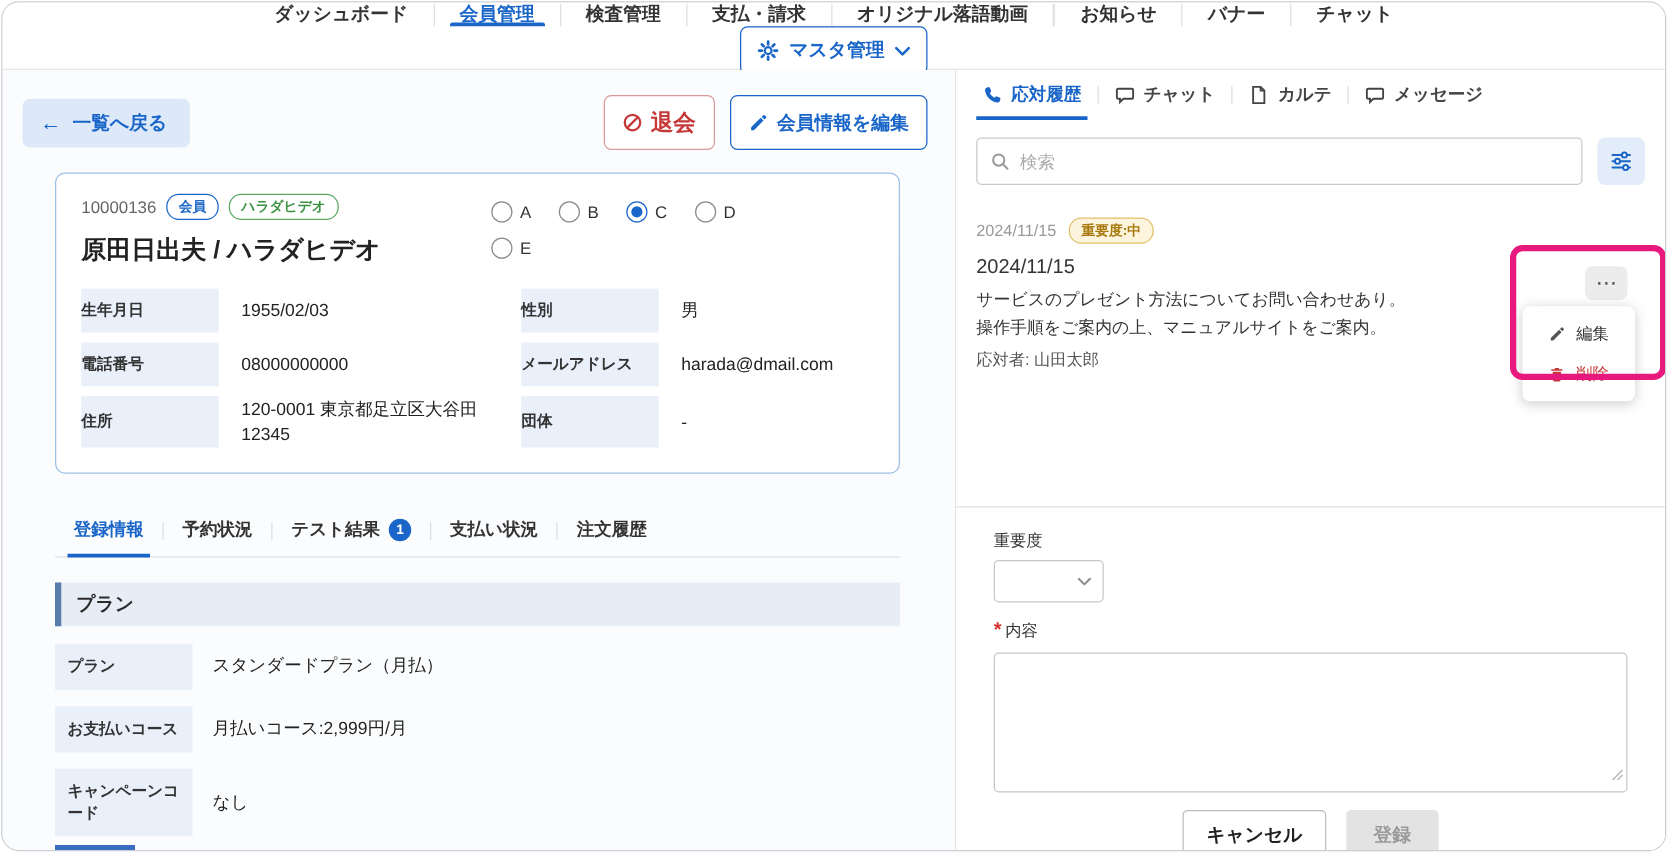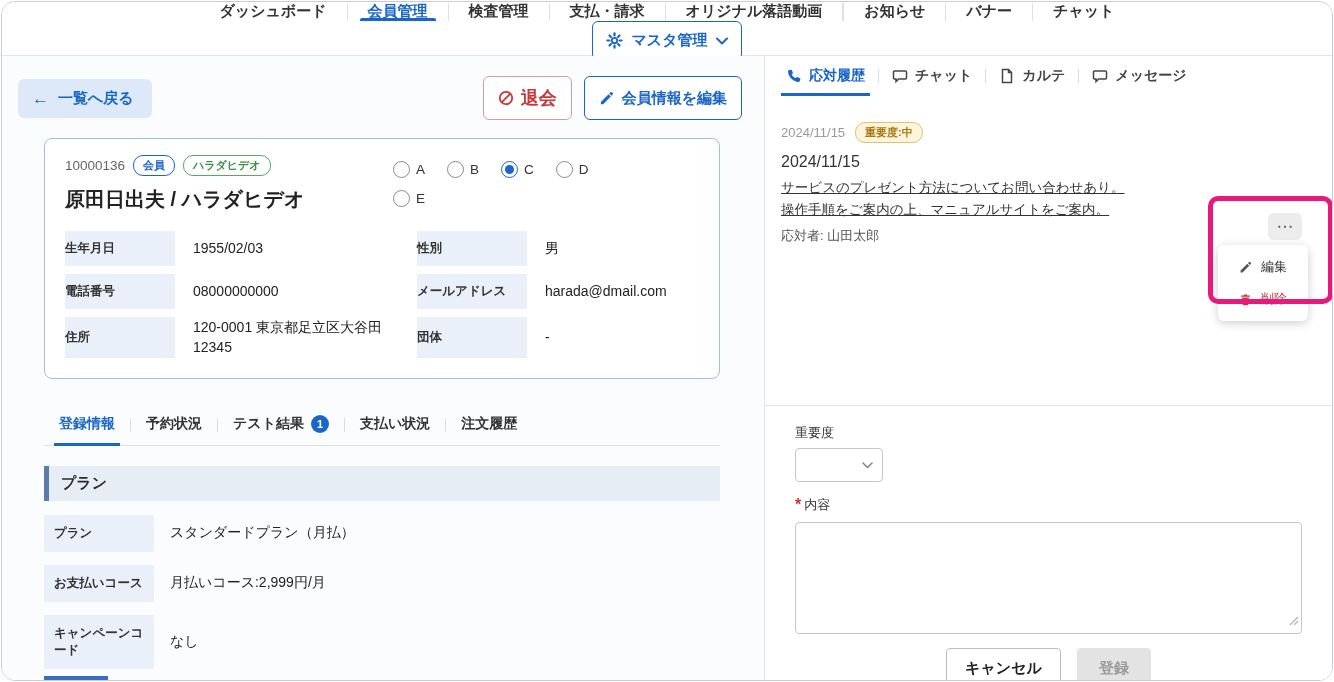--- a/index.html
+++ b/index.html
@@ -142,21 +142,21 @@
   }
 
   .entry { padding:26px 16px 0; }
   .entry-date-row { display:flex; align-items:center; gap:10px; }
   .entry-date { color:#999; font-size:13px; }
   .imp-badge {
     border:1px solid #e3c06a; background:#fcf4dd; color:#a8790e;
     font-size:11px; font-weight:700; padding:2px 9px; border-radius:10px;
   }
   .entry-title { margin-top:10px; font-size:16px; color:#333; }
-  .entry-body { margin-top:6px; font-size:13.5px; color:#333; line-height:1.65;text-decoration:underline; }
+  .entry-body { margin-top:6px; font-size:13.5px; color:#333; line-height:1.65; }
   .entry-resp { margin-top:5px; font-size:13px; color:#555; }
 
   .more-btn {
     position:absolute; top:157px; right:30px; width:34px; height:27px;
     background:#ececec; border:none; border-radius:6px; color:#555;
     font-size:17px; line-height:1; display:flex; align-items:center; justify-content:center; cursor:pointer;
   }
   .context-menu {
     position:absolute; top:189px; right:24px; width:90px; background:#fff;
     border-radius:6px; box-shadow:0 2px 10px rgba(0,0,0,.2); padding:6px 0; z-index:5;
@@ -406,20 +406,47 @@
       <div class="rtab">
         <span style="display:flex;">
           <svg width="16" height="16" viewBox="0 0 16 16">
               <path d="M2.5 3 h11 a1 1 0 0 1 1 1 v6 a1 1 0 0 1 -1 1 h-6.8 l-2.7 2.6 v-2.6 h-1.5 a1 1 0 0 1 -1 -1 v-6 a1 1 0 0 1 1 -1 z" fill="none" stroke="currentColor" stroke-width="1.5"></path>
             </svg>
         </span>
         <span>メッセージ</span>
       </div>
     </div>
 
+    <div class="search-row">
+      <div class="search-box">
+        <span style="display:flex;">
+          <svg width="16" height="16" viewBox="0 0 16 16">
+            <circle cx="7" cy="7" r="4.5" fill="none" stroke="#9a9a9a" stroke-width="1.6"></circle>
+            <line x1="10.4" y1="10.4" x2="14" y2="14" stroke="#9a9a9a" stroke-width="1.6" stroke-linecap="round"></line>
+          </svg>
+        </span>
+        <input class="search-input" type="text" placeholder="検索" style="">
+      </div>
+      <button class="filter-btn">
+        <span style="display:flex;">
+          <svg width="18" height="18" viewBox="0 0 18 18">
+            <g stroke="#1a66c8" stroke-width="1.6" stroke-linecap="round">
+              <line x1="2" y1="4" x2="16" y2="4"></line>
+                <line x1="2" y1="9" x2="16" y2="9"></line>
+                <line x1="2" y1="14" x2="16" y2="14"></line>
+            </g>
+            <g fill="#fff" stroke="#1a66c8" stroke-width="1.6">
+              <circle cx="11.5" cy="4" r="2"></circle>
+                <circle cx="6" cy="9" r="2"></circle>
+                <circle cx="12.5" cy="14" r="2"></circle>
+            </g>
+          </svg>
+        </span>
+      </button>
+    </div>
 
     <div class="entry">
       <div class="entry-date-row">
         <span class="entry-date">2024/11/15</span>
         <span class="imp-badge">重要度:中</span>
       </div>
       <div class="entry-title">2024/11/15</div>
       <div class="entry-body">
         <div>サービスのプレゼント方法についてお問い合わせあり。</div>
         <div>操作手順をご案内の上、マニュアルサイトをご案内。</div>

